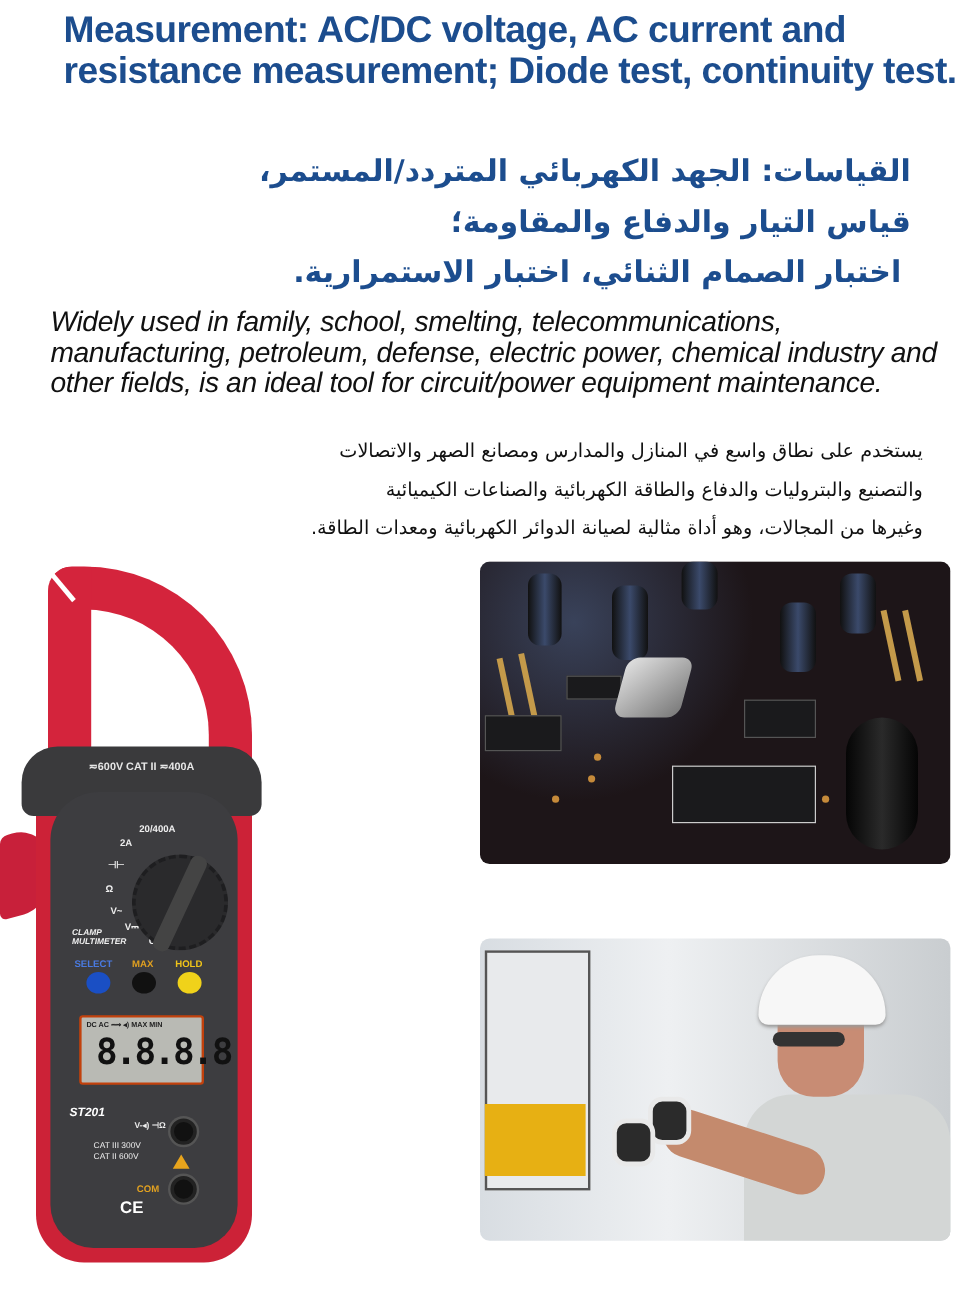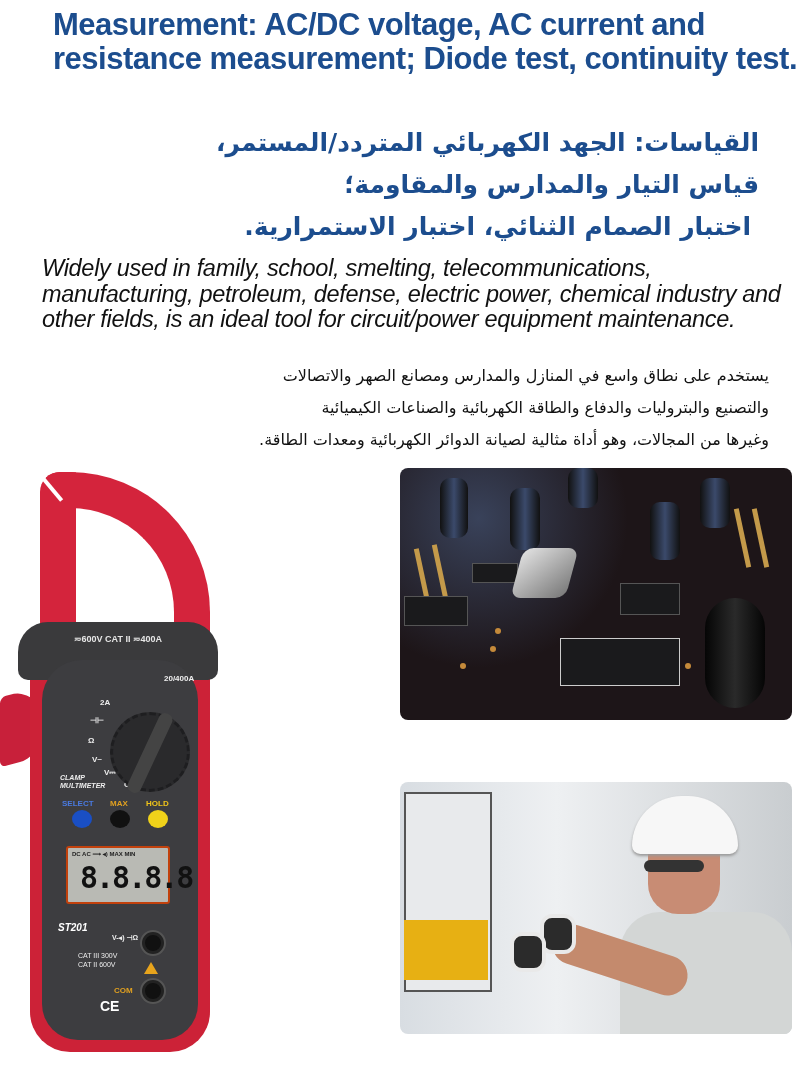--- a/index.html
+++ b/index.html
@@ -90,21 +90,21 @@
   .worker .arm { position: absolute; left: 150px; top: 158px; width: 140px; height: 40px; background: #c48a6d; border-radius: 20px; transform: rotate(18deg); }
   .worker .glove { position: absolute; width: 36px; height: 40px; background: #2b2b2b; border-radius: 12px; border: 4px solid #e9e9e9; }
 </style>
 </head>
 <body>
 
 <div class="headline">Measurement: AC/DC voltage, AC current and resistance measurement; Diode test, continuity test.</div>
 
 <div class="arabic-block">
   <div>القياسات: الجهد الكهربائي المتردد/المستمر،</div>
-  <div>قياس التيار والمدارس والمقاومة؛</div>
+  <div>قياس التيار والدفاع والمقاومة؛</div>
   <div class="l3">اختبار الصمام الثنائي، اختبار الاستمرارية.</div>
 </div>
 
 <div class="uses-en">Widely used in family, school, smelting, telecommunications, manufacturing, petroleum, defense, electric power, chemical industry and other fields, is an ideal tool for circuit/power equipment maintenance.</div>
 
 <div class="uses-ar">
   <div>يستخدم على نطاق واسع في المنازل والمدارس ومصانع الصهر والاتصالات</div>
   <div>والتصنيع والبتروليات والدفاع والطاقة الكهربائية والصناعات الكيميائية</div>
   <div>وغيرها من المجالات، وهو أداة مثالية لصيانة الدوائر الكهربائية ومعدات الطاقة.</div>
 </div>
@@ -112,21 +112,21 @@
 <div class="meter">
   <div class="jaw"></div>
   <div class="jaw-gap"></div>
   <div class="side-lever"></div>
   <div class="body-red"></div>
   <div class="head-band">
     <span>≂600V CAT II ≂400A</span>
   </div>
   <div class="body-grey"></div>
 
-  <div class="lbl" style="left:116px;top:212px;margin-left:48px;">20/400A</div>
+  <div class="lbl" style="left:116px;top:224px;">20/400A</div>
   <div class="lbl" style="left:100px;top:236px;">2A</div>
   <div class="lbl" style="left:90px;top:254px;">⊣⊢</div>
   <div class="lbl" style="left:88px;top:274px;">Ω</div>
   <div class="lbl" style="left:92px;top:293px;">V~</div>
   <div class="lbl" style="left:104px;top:306px;">V⎓</div>
   <div class="lbl" style="left:124px;top:318px;">OFF</div>
 
   <div class="dial"></div>
   <div class="dial-pointer"></div>
 

